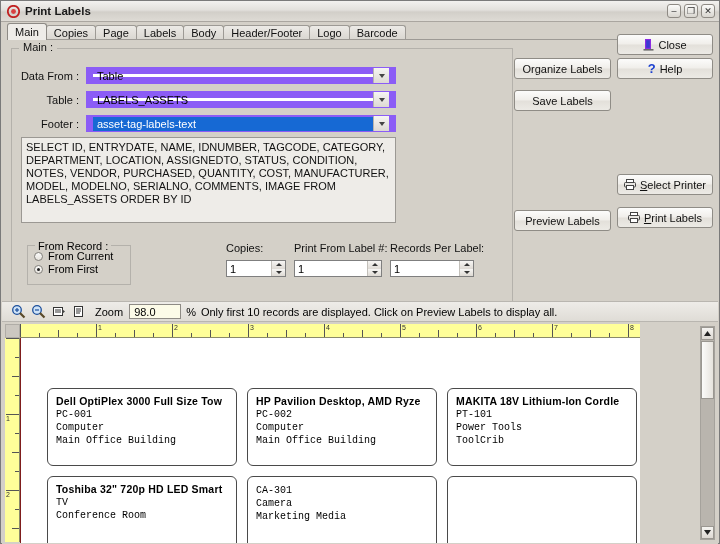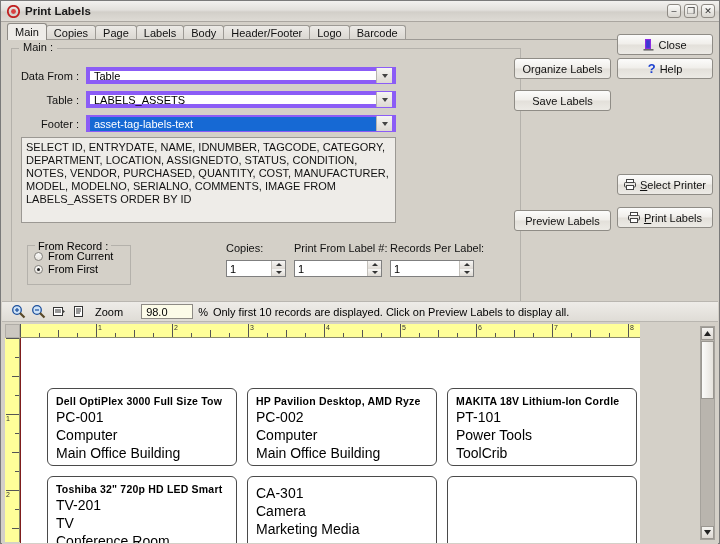--- a/index.html
+++ b/index.html
@@ -37,28 +37,28 @@
     border:1px solid #9d9a95;border-bottom:none;
     border-radius:3px 3px 0 0;margin-right:-1px;
     background:linear-gradient(to bottom,#eceae6,#d9d6d0);
     color:#111;box-sizing:border-box;white-space:nowrap;
   }
   .tab.active{background:#eeece8;height:17px;line-height:17px;font-weight:normal;
               border-color:#8d8a85;position:relative;z-index:3;}
   #tabline{position:absolute;left:6px;top:38px;width:706px;height:1px;background:#9d9a95;}
 
   
-  #mainpanel{position:absolute;left:10px;top:40px;width:502px;height:320px;padding-left:8px;}
+  #mainpanel{position:absolute;left:10px;top:40px;width:502px;height:320px;}
   .grp{position:absolute;left:0;top:7px;right:0;bottom:0;border:1px solid #b4b1ab;background:transparent;}
   .grp-title{position:absolute;left:8px;top:0px;background:#d4d0c8;padding:0 4px;font-size:11px;color:#111;}
 
   .row{position:absolute;display:flex;align-items:center;}
   .fld-label{text-align:right;font-size:11px;color:#111;}
 
-  .combo{position:relative;height:17px;border:4px solid #8b5cf6;background:#fff;box-sizing:border-box;
+  .combo{position:relative;height:17px;border:7px solid #8b5cf6;background:#fff;box-sizing:border-box;
          display:flex;align-items:center;}
   .combo .val{padding-left:4px;font-size:11px;color:#000;flex:1;overflow:hidden;white-space:nowrap;}
   .combo .arrow{width:15px;height:15px;border-left:1px solid #b7b4ae;
                 background:linear-gradient(to bottom,#f6f5f3,#ddd9d3);
                 display:flex;align-items:center;justify-content:center;}
   .combo .arrow i{display:block;width:0;height:0;border-left:3px solid transparent;
                   border-right:3px solid transparent;border-top:4px solid #444;}
   .combo.sel .val{background:#1669d4;color:#fff;padding:1px 4px;margin:0;}
 
   #sqlbox{position:absolute;border:1px solid #9b9893;background:#eeece8;
@@ -93,41 +93,41 @@
   .btn .ico{display:block;}
   .btn u{text-decoration:underline;}
 
   
   #ptool{position:absolute;left:1px;top:300px;width:716px;height:21px;
          background:linear-gradient(to bottom,#eeece8,#dfdcd6);
          border-top:1px solid #b9b6b0;border-bottom:1px solid #b9b6b0;
          display:flex;align-items:center;box-sizing:border-box;}
   #ptool .tbtn{width:17px;height:17px;margin-left:3px;display:flex;align-items:center;justify-content:center;}
   .zlabel{margin-left:8px;font-size:11px;}
-  .zbox{margin-left:18px;width:52px;height:15px;background:#fcfbe8;border:1px solid #8e8b85;
+  .zbox{margin-left:6px;width:52px;height:15px;background:#fcfbe8;border:1px solid #8e8b85;
         font-size:11px;display:flex;align-items:center;padding-left:4px;box-sizing:border-box;}
   .zpct{margin-left:5px;font-size:11px;}
   .zmsg{margin-left:5px;font-size:11px;}
 
   
   #parea{position:absolute;left:1px;top:321px;width:716px;height:222px;background:#d4d0c8;
          box-sizing:border-box;overflow:hidden;}
   #hruler{position:absolute;left:18px;top:2px;width:620px;height:14px;background:#ffff99;
           border-bottom:1px solid #8a8a6a;box-sizing:border-box;overflow:hidden;}
   #hcorner{position:absolute;left:3px;top:2px;width:15px;height:14px;background:#cbc7c0;border:1px solid #b0ada7;box-sizing:border-box;}
   #vruler{position:absolute;left:3px;top:16px;width:15px;height:204px;background:#ffff99;
           border-right:1px solid #8a8a6a;box-sizing:border-box;overflow:hidden;}
   .tick{position:absolute;background:#555;}
   .tnum{position:absolute;font-size:7px;color:#333;line-height:7px;}
   #page{position:absolute;left:18px;top:16px;width:620px;height:205px;background:#fff;
         border-left:1px solid #7f1d1d;box-sizing:border-box;overflow:hidden;}
   .lbl{position:absolute;border:1px solid #4a4a4a;border-radius:6px;background:#fff;box-sizing:border-box;
        padding:6px 8px;overflow:hidden;}
   .lbl .l1{font-weight:bold;font-size:10.5px;white-space:nowrap;letter-spacing:.2px;}
-  .lbl .l2,.lbl .l3,.lbl .l4{font-size:14px;margin-top:2px;white-space:nowrap;}
+  .lbl .l2,.lbl .l3,.lbl .l4{font-size:10px;margin-top:2px;white-space:nowrap;font-family:Liberation Mono, monospace;}
 
   
   #vsb{position:absolute;right:3px;top:4px;width:15px;height:214px;
        background:#b9b5ae;border:1px solid #a5a29c;box-sizing:border-box;}
   #vsb .ar{height:13px;background:linear-gradient(to bottom,#f5f4f1,#dcd8d2);
            border:1px solid #9a9791;box-sizing:border-box;display:flex;align-items:center;justify-content:center;}
   #vsb .thumb{position:absolute;left:0;top:14px;width:13px;height:58px;
               background:linear-gradient(to right,#fbfbfa,#e6e3dd);border:1px solid #9a9791;box-sizing:border-box;}
   #vsb .ar.dn{position:absolute;bottom:0;left:0;width:13px;}
   #vsb .ar.up{position:absolute;top:0;left:0;width:13px;}
@@ -409,21 +409,20 @@
         <div class="l4">Main Office Building</div>
       </div>
       <div class="lbl" style="left:426px;top:50px;width:190px;height:78px;">
         <div class="l1">MAKITA 18V Lithium-Ion Cordle</div>
         <div class="l2">PT-101</div>
         <div class="l3">Power Tools</div>
         <div class="l4">ToolCrib</div>
       </div>
       <div class="lbl" style="left:26px;top:138px;width:190px;height:78px;">
         <div class="l1">Toshiba 32" 720p HD LED Smart</div>
-        <div class="l2">TV-201</div>
         <div class="l3">TV</div>
         <div class="l4">Conference Room</div>
       </div>
       <div class="lbl" style="left:226px;top:138px;width:190px;height:78px;">
         <div class="l2">CA-301</div>
         <div class="l3">Camera</div>
         <div class="l4">Marketing Media</div>
       </div>
       <div class="lbl" style="left:426px;top:138px;width:190px;height:78px;">
         <div class="l1"></div>

